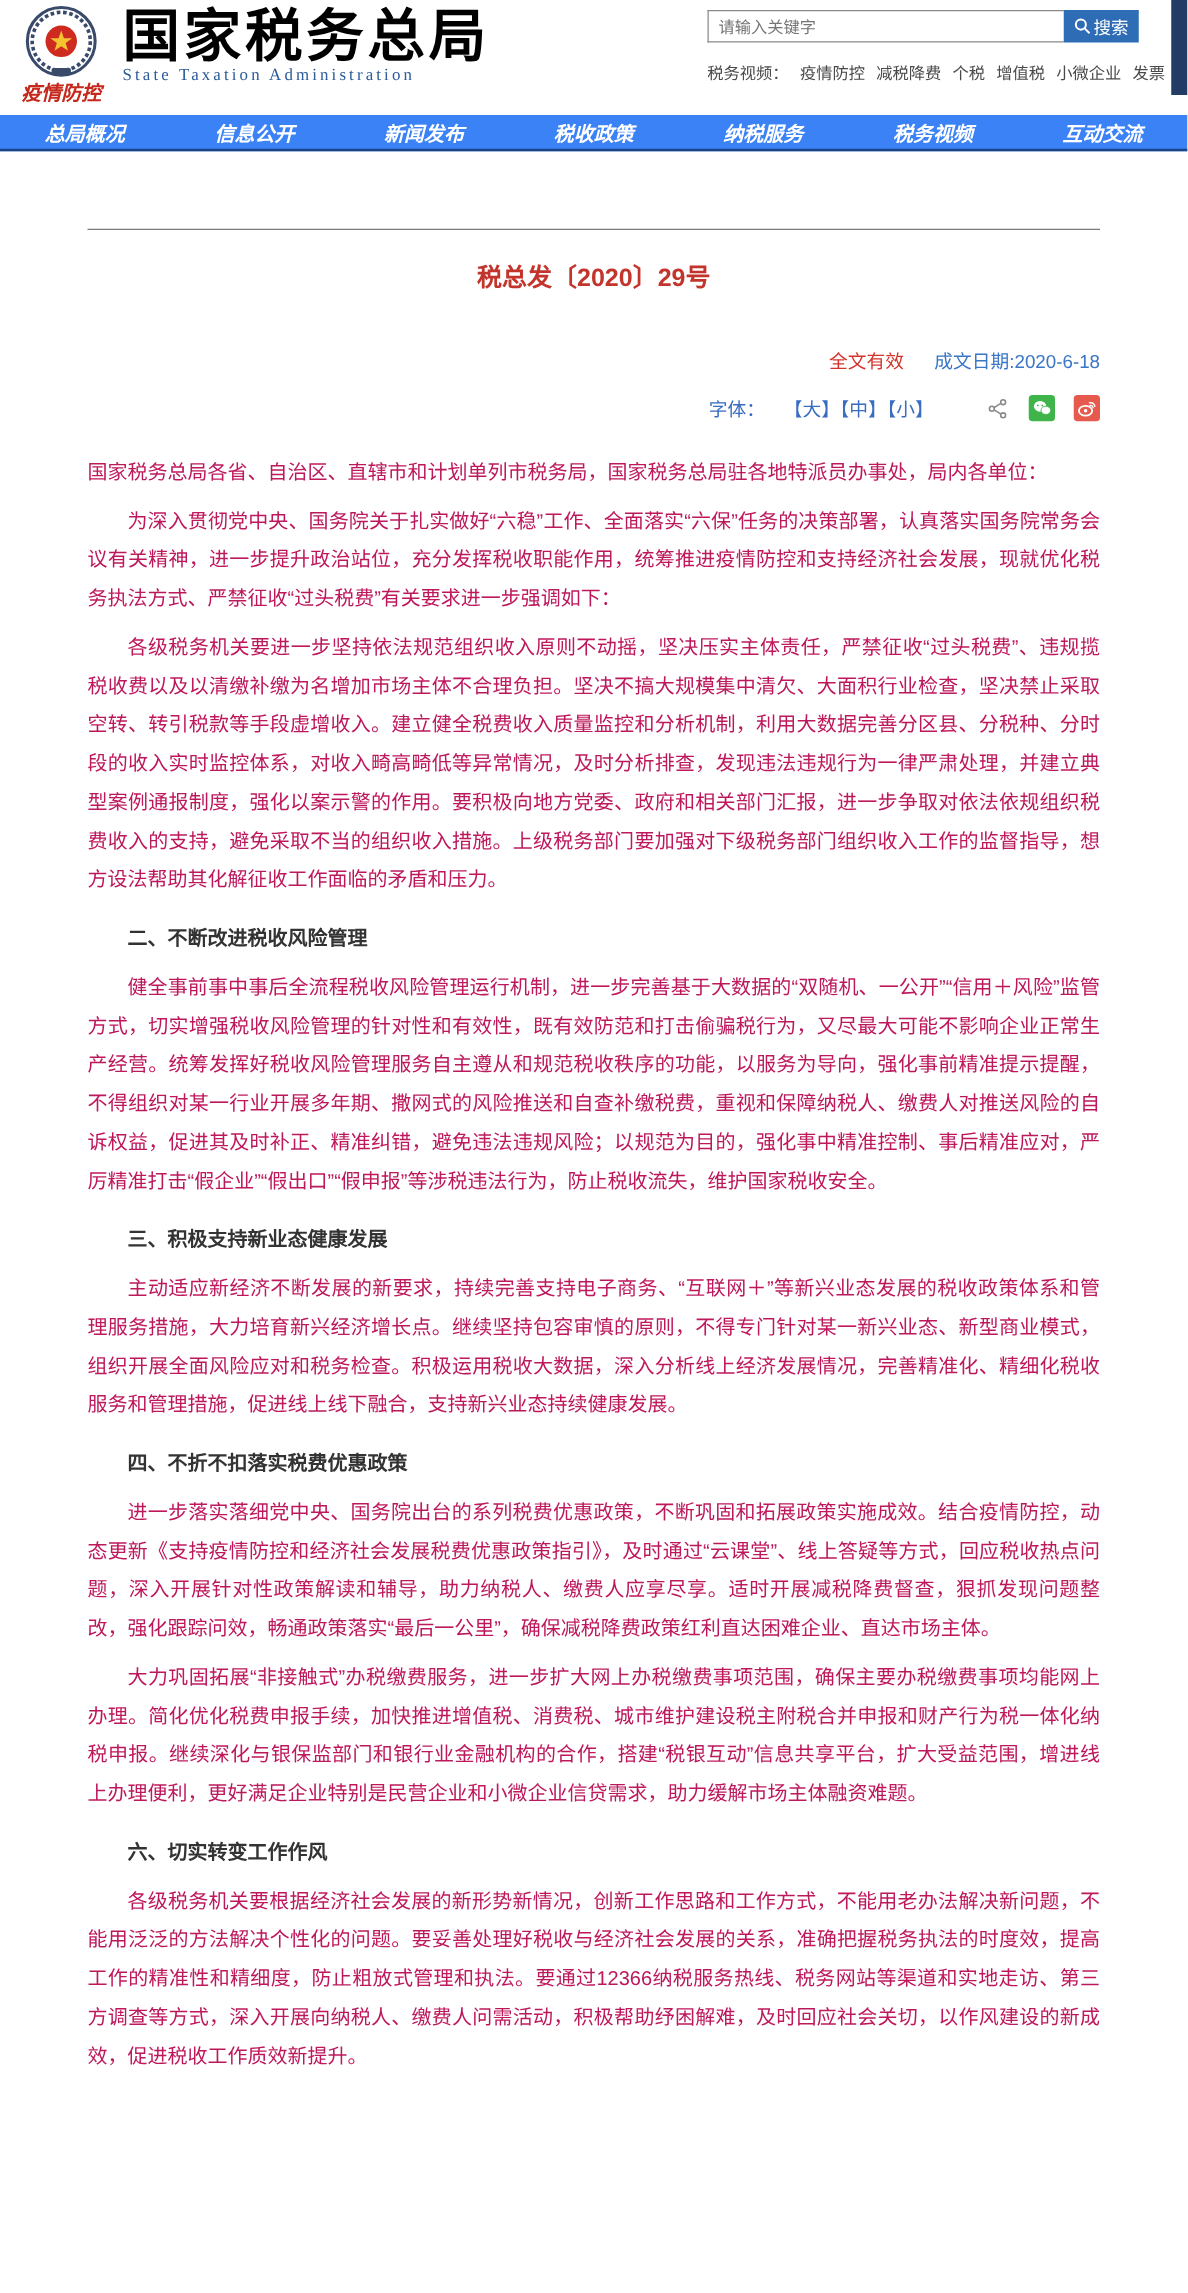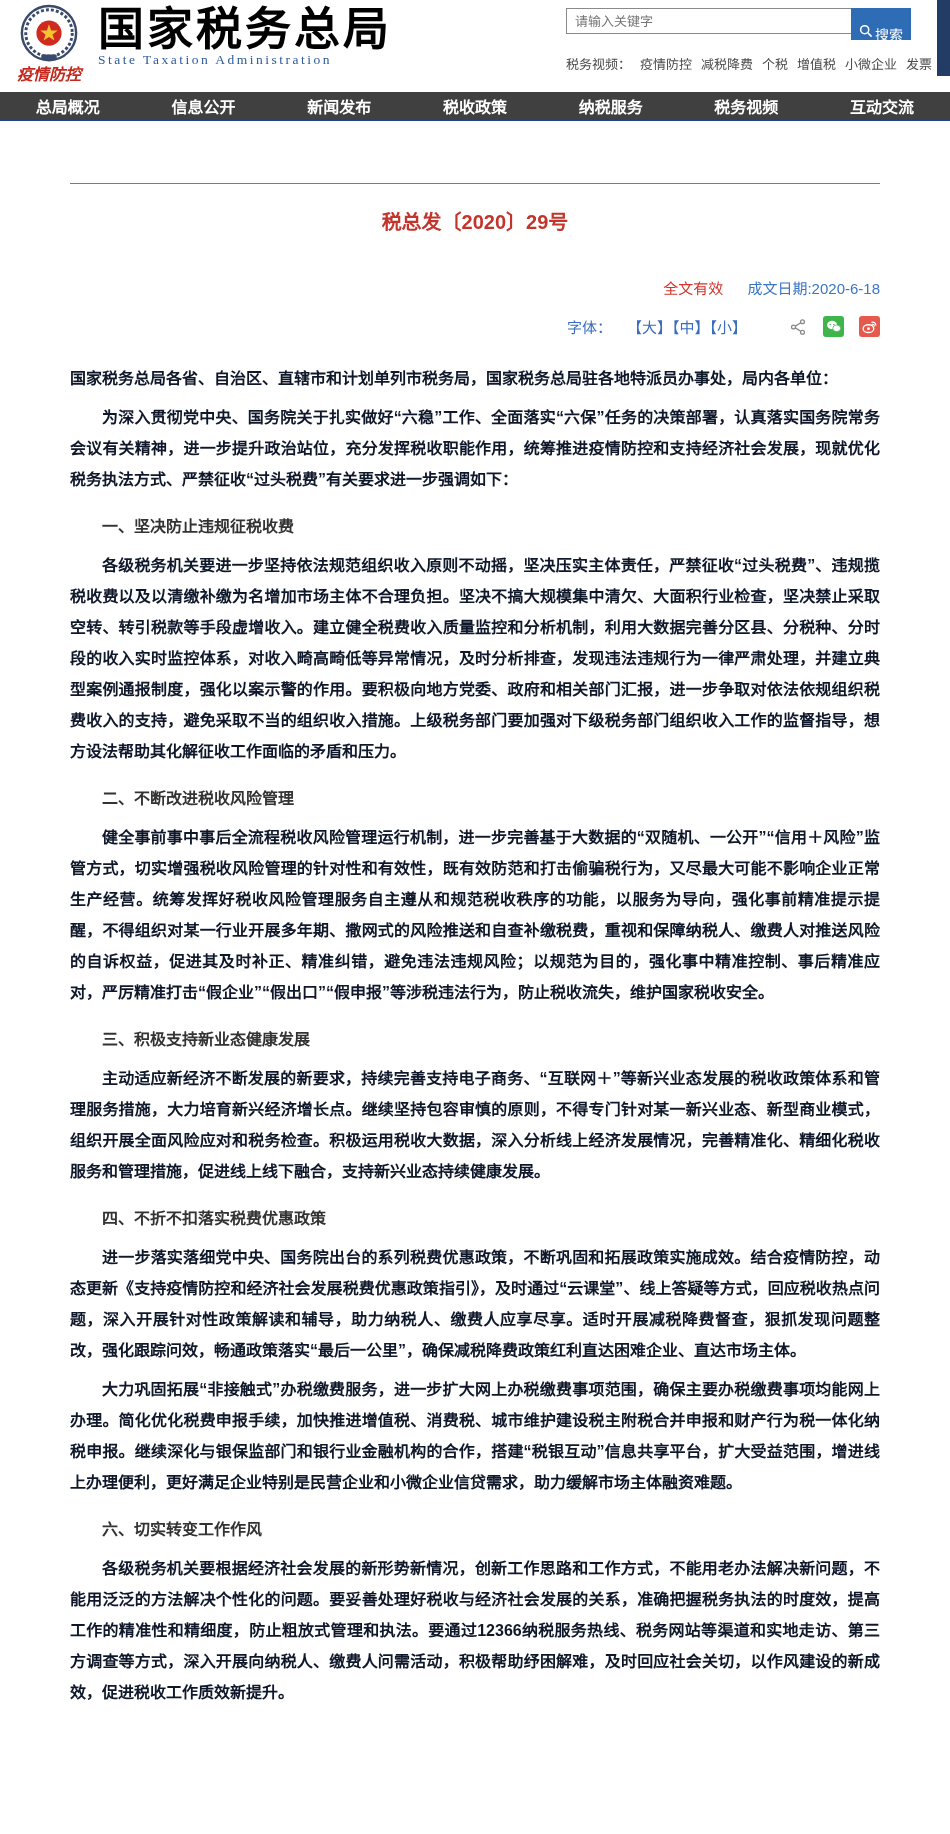--- a/index.html
+++ b/index.html
@@ -14,29 +14,29 @@
   .calligraphy{font-family:"DejaVu Serif","Liberation Serif",serif;font-style:italic;
     font-weight:bold;color:#c5281c;font-size:16px;line-height:18px;white-space:nowrap;}
   .site-names{padding:6px 0 0 8px;}
   .site-cn{color:#000000;font-size:46px;font-weight:bold;letter-spacing:3px;line-height:38px;}
   .site-en{font-family:"Liberation Serif","DejaVu Serif",serif;color:#2c5a9a;
     font-size:13.5px;letter-spacing:2.5px;margin-top:4px;}
   .search-block{margin-left:auto;padding:8px 18px 0 0;}
   .search-row{display:flex;align-items:stretch;}
   .search-input{width:268px;height:24px;border:1px solid #8a8a8a;border-right:none;
     padding:0 8px;font-size:13px;color:#555;outline:none;}
-  .search-btn{background:#2e6cb5;color:#fff;border:none;display:flex;align-items:flex-start;
-    gap:2px;padding:16px 8px;font-size:14px;cursor:pointer;height:26px;}
+  .search-btn{background:#2e6cb5;color:#fff;border:none;display:flex;align-items:center;
+    gap:2px;padding:4px 8px;font-size:14px;cursor:pointer;height:26px;}
   .hot-words{margin-top:14px;font-size:13px;color:#4a4a4a;display:flex;gap:9px;flex-wrap:wrap;}
   .hot-word{cursor:pointer;}
   .right-strip{position:absolute;right:0;top:0;width:13px;height:76px;background:#223c66;}
 
   
-  .nav{background:#404040;height:27px;display:flex;justify-content:space-around;
-    align-items:center;border-bottom:2px solid #1b4486;}
+  .nav{background:#3b82f6;height:27px;display:flex;justify-content:space-around;
+    align-items:center;border-bottom:2px solid #1b4486;font-style:italic;}
   .nav-item{color:#ffffff;font-size:16px;font-weight:bold;cursor:pointer;white-space:nowrap;}
 
   
   .content{padding:44px 70px 26px 70px;}
   .article-title{text-align:center;font-size:20px;font-weight:bold;color:#333;
     letter-spacing:1px;line-height:28px;}
   .title-rule{border:none;border-top:1px solid #7a7a7a;margin:18px 0 0 0;}
   .doc-number{text-align:center;color:#c2352c;font-weight:bold;font-size:20px;margin-top:22px;}
   .status-row{text-align:right;font-size:15px;margin-top:42px;}
   .status-valid{color:#d4342c;}
@@ -44,21 +44,21 @@
   .font-row{display:flex;justify-content:flex-end;align-items:center;gap:15px;
     margin-top:18px;color:#3a6cc0;font-size:15px;}
   .font-size-btn{cursor:pointer;color:#3a6cc0;}
   .share-gap{width:10px;}
   .icon-btn{width:21px;height:21px;border-radius:3px;display:inline-flex;align-items:center;
     justify-content:center;cursor:pointer;}
   .icon-wechat{background:#3eb44a;}
   .icon-weibo{background:#e6594d;}
 
   .article-body{margin-top:26px;}
-  .article-body p{font-size:16px;line-height:31px;color:#0f172a;text-align:justify;margin:8px 0;font-weight:bold;}
+  .article-body p{font-size:16px;line-height:31px;color:#be185d;text-align:justify;margin:8px 0;}
   p.salutation{text-indent:0;}
   p.body-para{text-indent:2em;}
   p.section-heading{text-indent:2em;font-weight:bold;color:#333;margin:16px 0 6px 0;}
 </style>
 </head>
 <body>
 
 <div class="header">
   <div class="logo-block">
     <div class="emblem-col">
@@ -148,21 +148,20 @@
         <circle cx="10.5" cy="15" r="2" fill="#ffffff"></circle>
         <path d="M15 6 q5 -1 6 4" fill="none" stroke="#ffffff" stroke-width="1.7" stroke-linecap="round"></path>
         <path d="M15.5 9 q3 -0.5 3.6 2.4" fill="none" stroke="#ffffff" stroke-width="1.5" stroke-linecap="round"></path>
       </svg>
     </span>
   </div>
 
   <div class="article-body">
       <p class="salutation">国家税务总局各省、自治区、直辖市和计划单列市税务局，国家税务总局驻各地特派员办事处，局内各单位：</p>
       <p class="body-para">为深入贯彻党中央、国务院关于扎实做好“六稳”工作、全面落实“六保”任务的决策部署，认真落实国务院常务会议有关精神，进一步提升政治站位，充分发挥税收职能作用，统筹推进疫情防控和支持经济社会发展，现就优化税务执法方式、严禁征收“过头税费”有关要求进一步强调如下：</p>
-      <p class="section-heading">一、坚决防止违规征税收费</p>
       <p class="body-para">各级税务机关要进一步坚持依法规范组织收入原则不动摇，坚决压实主体责任，严禁征收“过头税费”、违规揽税收费以及以清缴补缴为名增加市场主体不合理负担。坚决不搞大规模集中清欠、大面积行业检查，坚决禁止采取空转、转引税款等手段虚增收入。建立健全税费收入质量监控和分析机制，利用大数据完善分区县、分税种、分时段的收入实时监控体系，对收入畸高畸低等异常情况，及时分析排查，发现违法违规行为一律严肃处理，并建立典型案例通报制度，强化以案示警的作用。要积极向地方党委、政府和相关部门汇报，进一步争取对依法依规组织税费收入的支持，避免采取不当的组织收入措施。上级税务部门要加强对下级税务部门组织收入工作的监督指导，想方设法帮助其化解征收工作面临的矛盾和压力。</p>
       <p class="section-heading">二、不断改进税收风险管理</p>
       <p class="body-para">健全事前事中事后全流程税收风险管理运行机制，进一步完善基于大数据的“双随机、一公开”“信用＋风险”监管方式，切实增强税收风险管理的针对性和有效性，既有效防范和打击偷骗税行为，又尽最大可能不影响企业正常生产经营。统筹发挥好税收风险管理服务自主遵从和规范税收秩序的功能，以服务为导向，强化事前精准提示提醒，不得组织对某一行业开展多年期、撒网式的风险推送和自查补缴税费，重视和保障纳税人、缴费人对推送风险的自诉权益，促进其及时补正、精准纠错，避免违法违规风险；以规范为目的，强化事中精准控制、事后精准应对，严厉精准打击“假企业”“假出口”“假申报”等涉税违法行为，防止税收流失，维护国家税收安全。</p>
       <p class="section-heading">三、积极支持新业态健康发展</p>
       <p class="body-para">主动适应新经济不断发展的新要求，持续完善支持电子商务、“互联网＋”等新兴业态发展的税收政策体系和管理服务措施，大力培育新兴经济增长点。继续坚持包容审慎的原则，不得专门针对某一新兴业态、新型商业模式，组织开展全面风险应对和税务检查。积极运用税收大数据，深入分析线上经济发展情况，完善精准化、精细化税收服务和管理措施，促进线上线下融合，支持新兴业态持续健康发展。</p>
       <p class="section-heading">四、不折不扣落实税费优惠政策</p>
       <p class="body-para">进一步落实落细党中央、国务院出台的系列税费优惠政策，不断巩固和拓展政策实施成效。结合疫情防控，动态更新《支持疫情防控和经济社会发展税费优惠政策指引》，及时通过“云课堂”、线上答疑等方式，回应税收热点问题，深入开展针对性政策解读和辅导，助力纳税人、缴费人应享尽享。适时开展减税降费督查，狠抓发现问题整改，强化跟踪问效，畅通政策落实“最后一公里”，确保减税降费政策红利直达困难企业、直达市场主体。</p>
       <p class="body-para">大力巩固拓展“非接触式”办税缴费服务，进一步扩大网上办税缴费事项范围，确保主要办税缴费事项均能网上办理。简化优化税费申报手续，加快推进增值税、消费税、城市维护建设税主附税合并申报和财产行为税一体化纳税申报。继续深化与银保监部门和银行业金融机构的合作，搭建“税银互动”信息共享平台，扩大受益范围，增进线上办理便利，更好满足企业特别是民营企业和小微企业信贷需求，助力缓解市场主体融资难题。</p>
       <p class="section-heading">六、切实转变工作作风</p>
       <p class="body-para">各级税务机关要根据经济社会发展的新形势新情况，创新工作思路和工作方式，不能用老办法解决新问题，不能用泛泛的方法解决个性化的问题。要妥善处理好税收与经济社会发展的关系，准确把握税务执法的时度效，提高工作的精准性和精细度，防止粗放式管理和执法。要通过12366纳税服务热线、税务网站等渠道和实地走访、第三方调查等方式，深入开展向纳税人、缴费人问需活动，积极帮助纾困解难，及时回应社会关切，以作风建设的新成效，促进税收工作质效新提升。</p>

